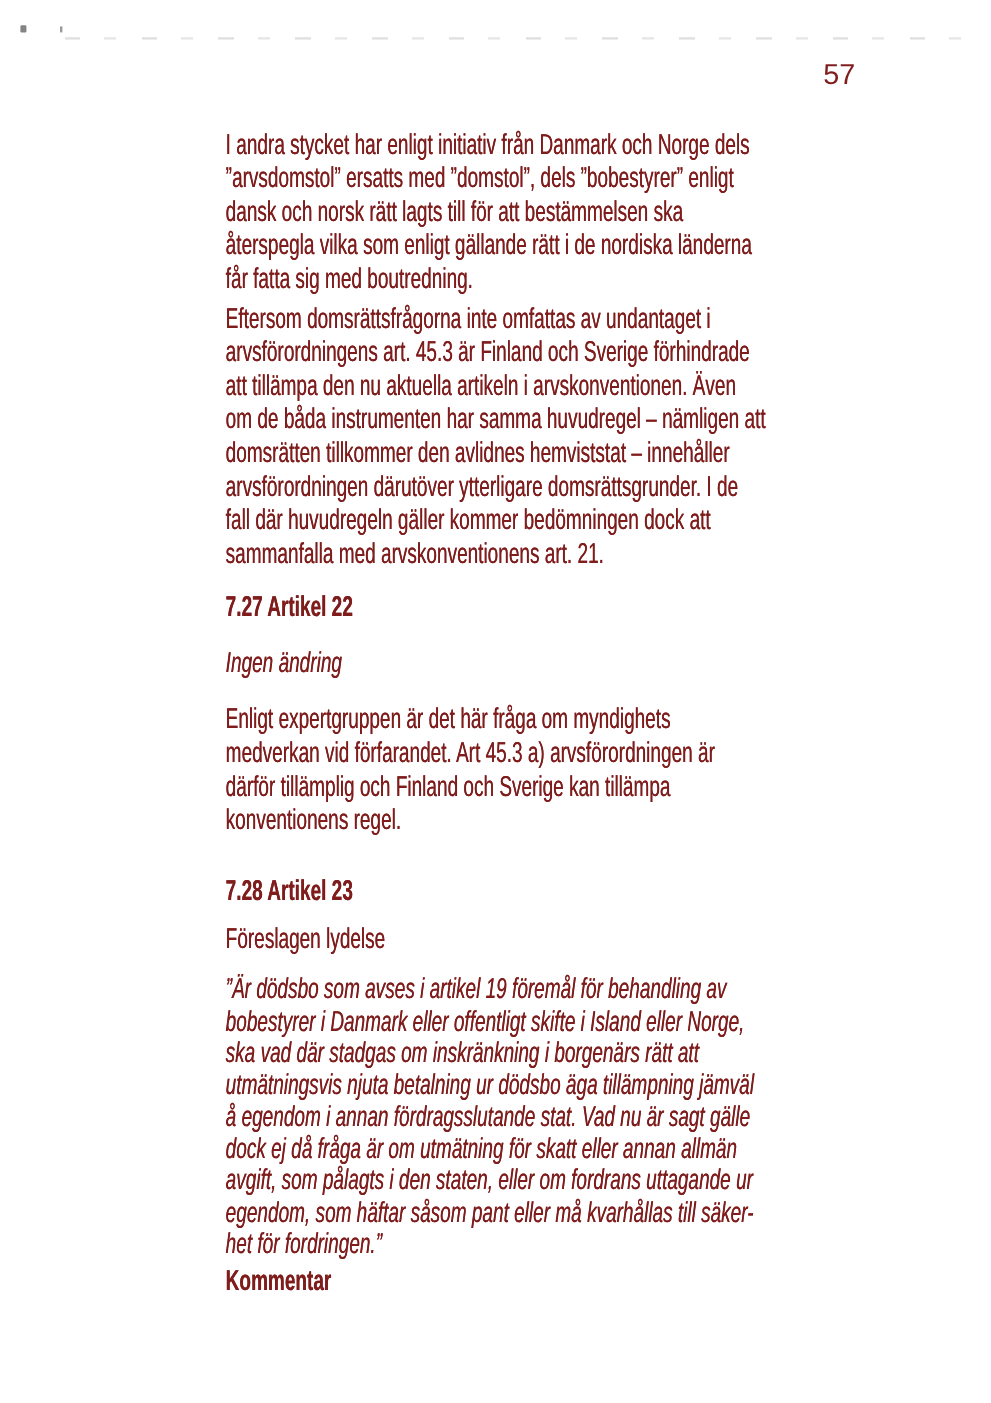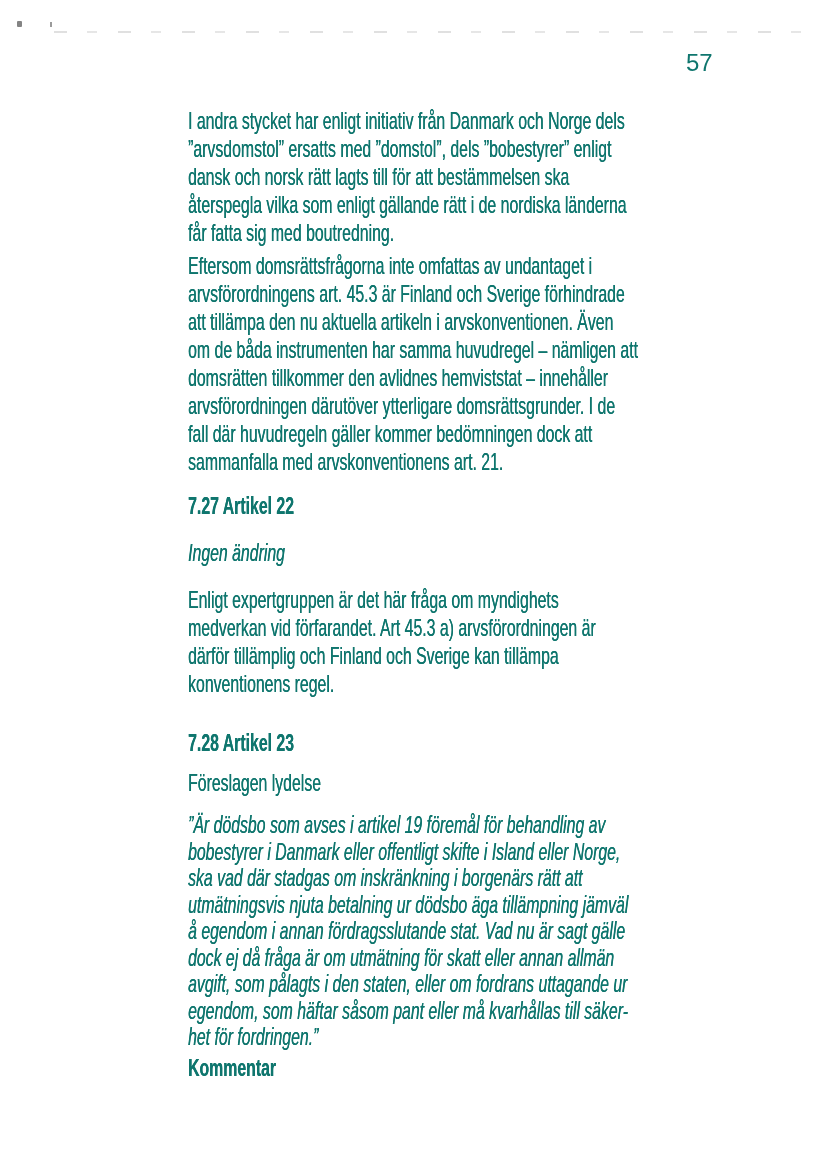--- a/index.html
+++ b/index.html
@@ -8,21 +8,21 @@
     padding: 0;
     background: #ffffff;
   }
   .page {
     position: relative;
     width: 826px;
     height: 1169px;
     background: #ffffff;
     overflow: hidden;
     font-family: "Liberation Sans", "DejaVu Sans", sans-serif;
-    color: #0f766e;
+    color: #7f1d1d;
   }
   
   .noise-dashes {
     position: absolute;
     left: 54px;
     right: 6px;
     top: 31px;
     height: 2px;
     background: repeating-linear-gradient(90deg,
       #c7c7c7 0 13px, transparent 13px 33px,

